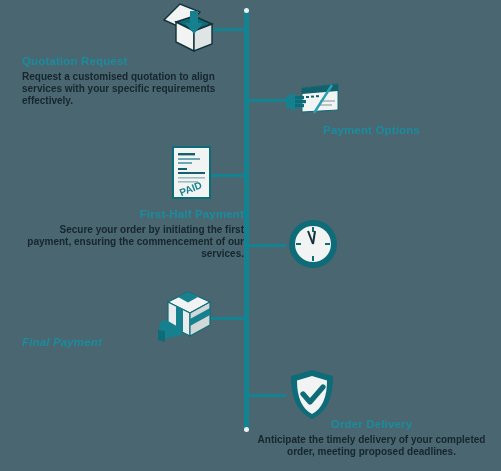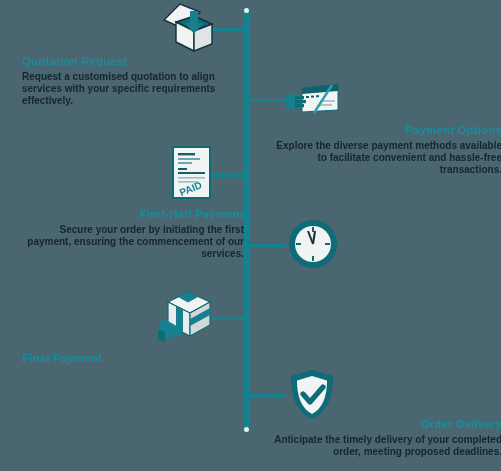--- a/index.html
+++ b/index.html
@@ -24,21 +24,21 @@
   }
   .spine-dot.top{top:8px;}
   .spine-dot.bottom{top:427px;}
 
   
   .stub{position:absolute;height:3px;background:#128391;}
 
   
   .block{position:absolute;}
   .block.left{left:22px;width:222px;text-align:left;}
-  .block.right{left:267px;width:235px;text-align:right;}
+  .block.right{left:254px;width:235px;text-align:center;}
   .heading{
     color:#1a8c9e;
     font-size:11.5px;
     font-weight:bold;
     letter-spacing:.15px;
     margin:0 0 3px 0;
     line-height:13px;
     white-space:nowrap;
   }
   .body{
@@ -106,21 +106,20 @@
       <path d="M0,14 L9,11 L9,15 L16,14 L16,26 L9,25 L9,29 L0,25 Z" fill="#17808f"></path>
       <rect x="9" y="14" width="9" height="3.2" fill="#0e6b78"></rect>
       <rect x="9" y="18" width="11" height="3.2" fill="#0e6b78"></rect>
       <rect x="9" y="22" width="9" height="3.2" fill="#0e6b78"></rect>
 
       <line x1="46" y1="3" x2="28" y2="31" stroke="#2a9fb0" stroke-width="2.4"></line>
     </svg>
   </div>
   <div class="block right" style="top:124px;">
     <p class="heading">Payment Options</p>
-    <p class="body">Explore the diverse payment methods available to facilitate convenient and hassle-free transactions.</p>
   </div>
 
   <div class="icon" style="left:172px;top:146px;">
     <svg width="40" height="54" viewBox="0 0 40 54" aria-label="invoice stamped paid">
       <rect x="1" y="1" width="37" height="51" fill="#f2f4f4" stroke="#0e6b78" stroke-width="2"></rect>
       <rect x="6" y="7" width="17" height="2.4" fill="#14616e"></rect>
       <rect x="6" y="12" width="22" height="2" fill="#6aa9b3"></rect>
       <rect x="6" y="16" width="14" height="2" fill="#6aa9b3"></rect>
       <rect x="6" y="22" width="9" height="2" fill="#14616e"></rect>
       <rect x="6" y="26" width="27" height="2" fill="#14616e"></rect>
@@ -160,21 +159,21 @@
       <polygon points="34,27 54,16 54,39 34,50" fill="#d2d8d8" stroke="#0e6b78" stroke-width="1.2"></polygon>
 
       <polygon points="20,20 27,23.5 27,46 20,42.5" fill="#17808f"></polygon>
 
       <polygon points="34,33 54,22 54,29 34,40" fill="#17808f"></polygon>
 
       <path d="M4,38 C4,34 9,33 12,35 L24,42 C27,44 27,49 23,50 L12,52 C6,53 3,49 3,45 Z" fill="#17808f"></path>
       <path d="M2,44 L2,54 L9,56 L9,45 Z" fill="#0e6b78"></path>
     </svg>
   </div>
-  <div class="block left" style="top:352px;">
+  <div class="block left" style="top:336px;font-style:italic;">
     <p class="heading">Final Payment</p>
   </div>
 
   <div class="icon" style="left:287px;top:368px;">
     <svg width="50" height="54" viewBox="0 0 50 54" aria-label="shield with check mark">
       <path d="M25,2 L46,8 C46,30 40,44 25,51 C10,44 4,30 4,8 Z" fill="#0e6b78"></path>
       <path d="M25,8 L40,12.5 C40,30 35,40.5 25,46 C15,40.5 10,30 10,12.5 Z" fill="#f2f4f4"></path>
       <polyline points="16,26 23,34 36,19" fill="none" stroke="#0e6b78" stroke-width="5.2" stroke-linecap="round" stroke-linejoin="round"></polyline>
     </svg>
   </div>

